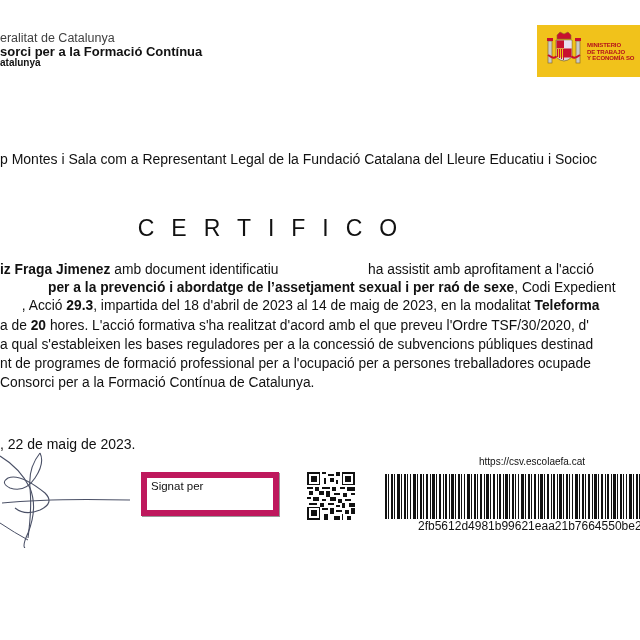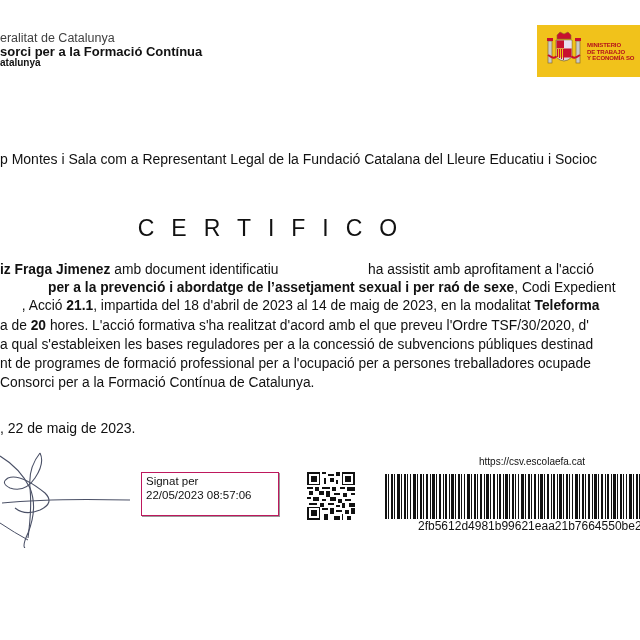--- a/index.html
+++ b/index.html
@@ -35,26 +35,26 @@
     .l2 { top: 280px; padding-left: 48px; }
     .l3 { top: 298px; }
     .l4 { top: 318px; }
     .l5 { top: 337px; }
     .l6 { top: 356px; }
     .l7 { top: 375px; }
     .b { font-weight: bold; }
     .redact { display: inline-block; width: 82px; }
     .redact-short { display: inline-block; width: 18px; }
 
-    .date { left: 0; top: 420px; font-size: 14px; }
+    .date { left: 0; top: 436px; font-size: 14px; }
 
     .signature { left: 0; top: 448px; }
 
     .signbox {
-      left: 141px; top: 472px; width: 138px; height: 44px; border: 1px solid #be185d;
+      left: 141px; top: 472px; width: 138px; height: 44px; border: 6px solid #be185d;
       box-shadow: 1px 1px 0 #999; font-size: 11.5px; line-height: 14px;
       padding: 1px 4px; box-sizing: border-box;
     }
 
     .qr { left: 307px; top: 472px; width: 48px; height: 48px; }
 
     .url { left: 479px; top: 456px; font-size: 10px; }
     .barcode { left: 385px; top: 474px; width: 255px; height: 45px; }
     .hash { left: 418px; top: 519px; font-size: 12px; }
   </style>
@@ -91,42 +91,41 @@
 
 <div class="abs title">CERTIFICO</div>
 
 <div class="abs p l1">
   <span class="b">iz Fraga Jimenez</span><span> amb document identificatiu </span><span class="redact"></span><span> ha assistit amb aprofitament a l'acció</span>
 </div>
 <div class="abs p l2">
   <span class="b"> per a la prevenció i abordatge de l’assetjament sexual i per raó de sexe</span><span>, Codi Expedient</span>
 </div>
 <div class="abs p l3">
-  <span class="redact-short"></span><span> , Acció </span><span class="b">21.1</span><span>, impartida del 18 d'abril de 2023 al 14 de maig de 2023, en la modalitat </span><span class="b">Teleforma</span>
+  <span class="redact-short"></span><span> , Acció </span><span class="b">29.3</span><span>, impartida del 18 d'abril de 2023 al 14 de maig de 2023, en la modalitat </span><span class="b">Teleforma</span>
 </div>
 <div class="abs p l4">
   <span>a de </span><span class="b">20</span><span> hores. L'acció formativa s'ha realitzat d'acord amb el que preveu l'Ordre TSF/30/2020, d'</span>
 </div>
 <div class="abs p l5">a qual s'estableixen les bases reguladores per a la concessió de subvencions públiques destinad</div>
 <div class="abs p l6">nt de programes de formació professional per a l'ocupació per a persones treballadores ocupade</div>
 <div class="abs p l7"> Consorci per a la Formació Contínua de Catalunya.</div>
 
 <div class="abs date">, 22 de maig de 2023.</div>
 
 <svg class="abs signature" width="140" height="100" viewBox="0 0 140 100">
   <path d="M0 8 Q20 20 30 40 Q38 60 28 85 Q22 98 25 100" stroke="#4a5066" stroke-width="1.1" fill="none"></path>
   <path d="M40 5 Q28 20 30 40 Q32 60 28 90" stroke="#4a5066" stroke-width="1.1" fill="none"></path>
   <path d="M40 5 Q45 15 35 30 Q25 45 10 40 Q0 35 8 30 Q20 25 45 45 Q55 55 40 62 Q25 68 15 60" stroke="#4a5066" stroke-width="1.1" fill="none"></path>
   <path d="M2 55 Q50 50 130 52" stroke="#4a5066" stroke-width="1.1" fill="none"></path>
   <path d="M0 75 Q15 85 28 92" stroke="#4a5066" stroke-width="1" fill="none"></path>
 </svg>
 
 <div class="abs signbox">
   <div>Signat per</div>
-  <div>22/05/2023 08:57:06</div>
 </div>
 
 <svg class="abs qr" viewBox="0 0 25 25" shape-rendering="crispEdges">
   <rect width="25" height="25" fill="#fff"></rect>
   <g fill="#111">
     <rect x="0" y="0" width="7" height="7"></rect>
       <rect x="1" y="1" width="5" height="5" fill="#fff"></rect>
       <rect x="2" y="2" width="3" height="3"></rect>
     <rect x="18" y="0" width="7" height="7"></rect>
       <rect x="19" y="1" width="5" height="5" fill="#fff"></rect>

